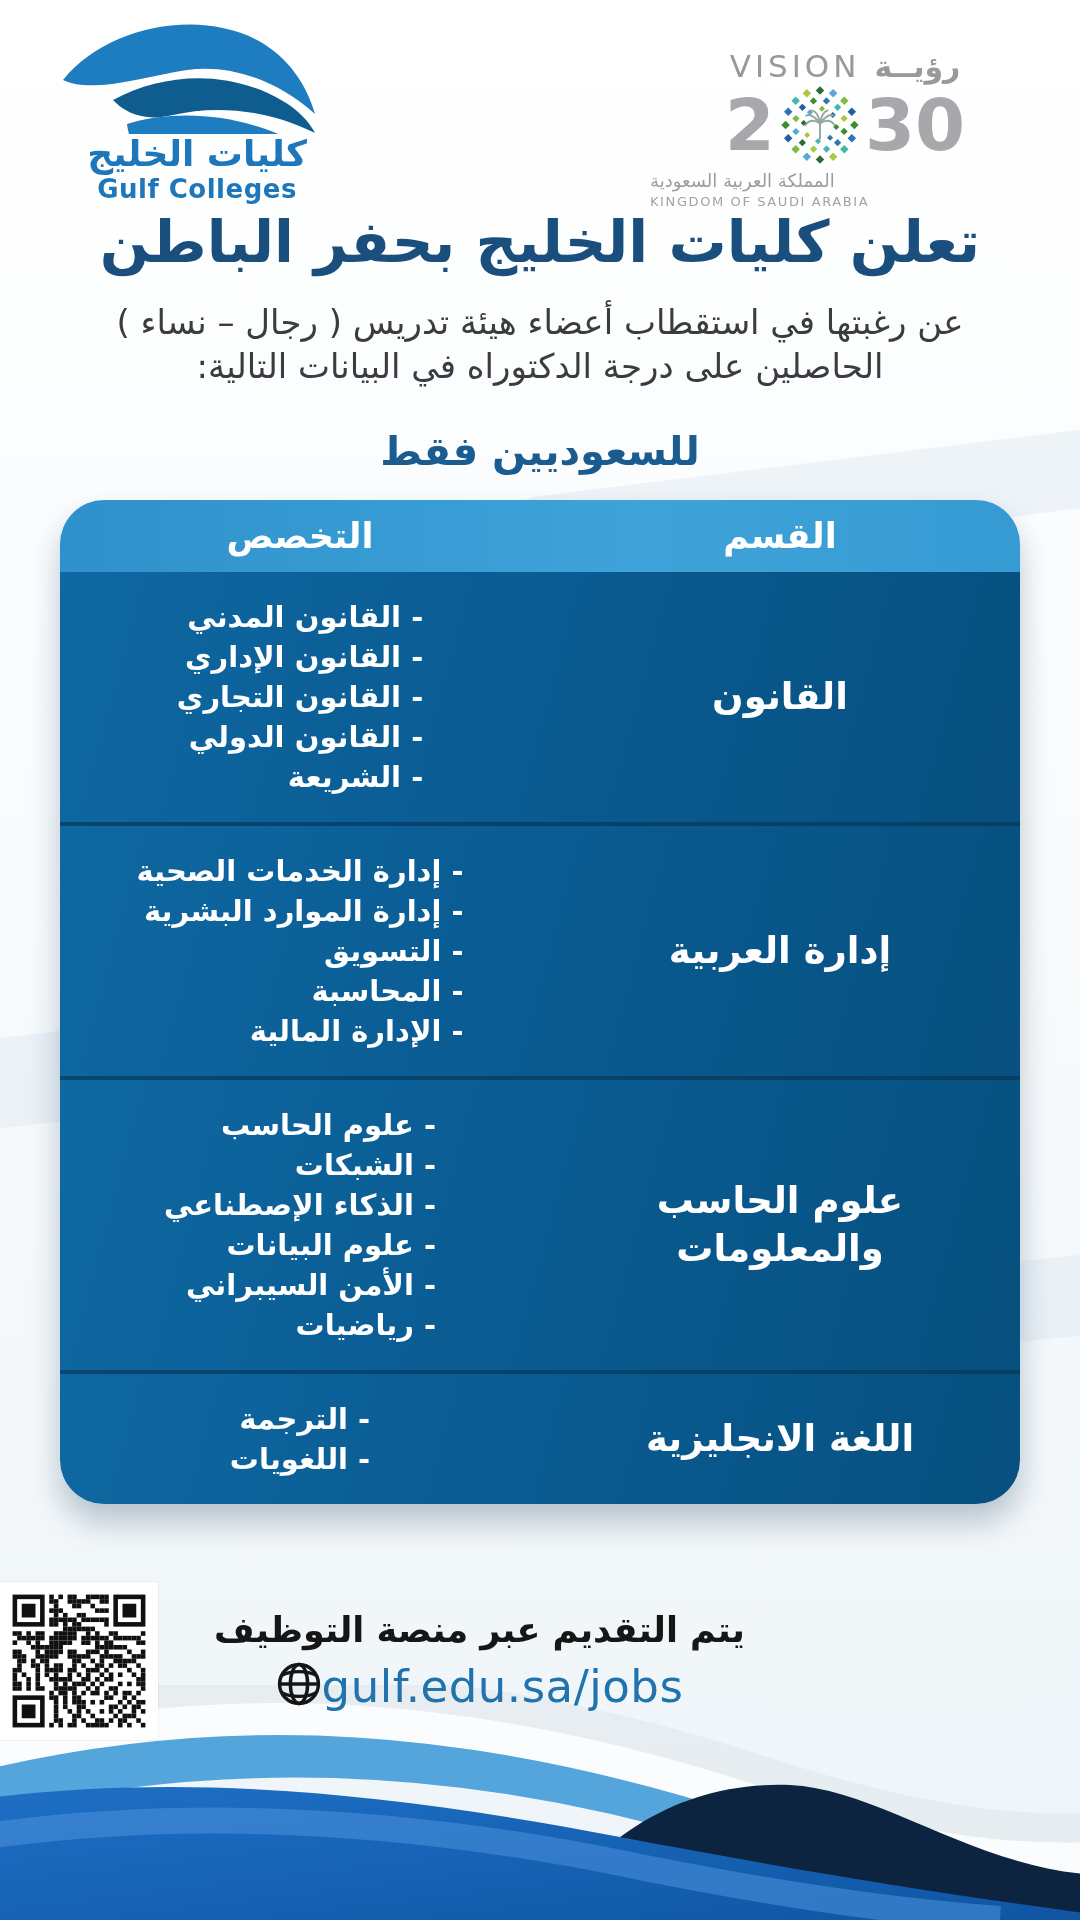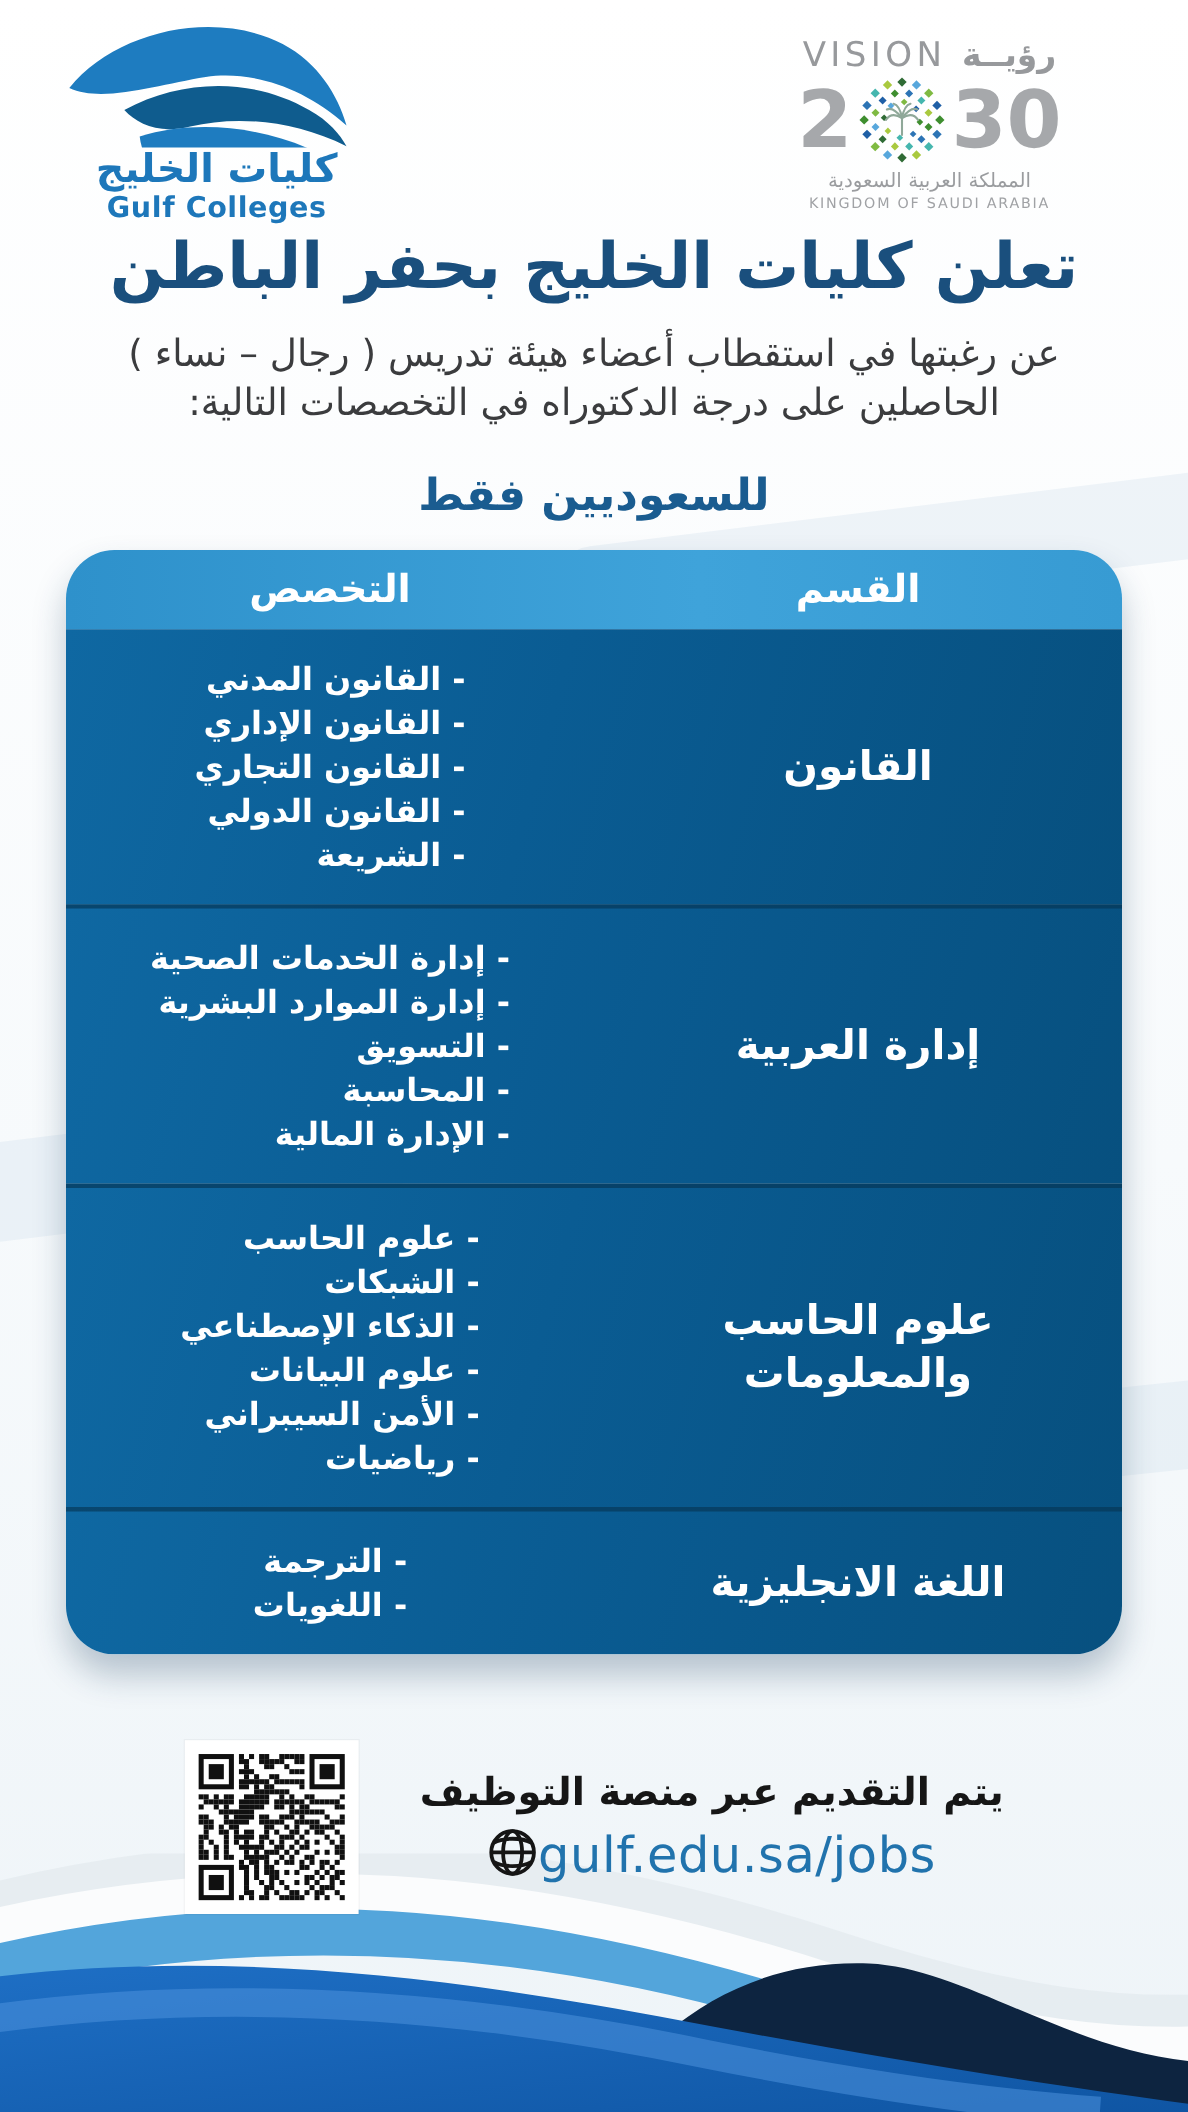--- a/index.html
+++ b/index.html
@@ -13,21 +13,21 @@
   .bg-band{position:absolute;background:rgba(205,222,236,.30);z-index:0;}
   .band-1{width:640px;height:78px;right:-60px;top:462px;transform:rotate(-7deg);border-radius:40px;}
   .band-2{width:460px;height:90px;left:-80px;top:1020px;transform:rotate(-7deg);border-radius:40px;}
   .band-3{width:420px;height:80px;right:-70px;top:1270px;transform:rotate(-6deg);border-radius:40px;}
   
   .header{position:relative;height:200px;z-index:2;}
   .logo{position:absolute;left:42px;top:16px;width:310px;text-align:center;}
   .logo svg{display:block;margin:0 auto;}
   .logo-ar{color:#1d77ba;font-size:36px;font-weight:bold;line-height:1.1;direction:rtl;}
   .logo-en{color:#1d77ba;font-size:26px;font-weight:bold;letter-spacing:.5px;}
-  .vision{position:absolute;right:40px;top:32px;width:390px;text-align:center;color:#97999c;}
+  .vision{position:absolute;right:40px;top:48px;width:390px;text-align:left;color:#97999c;}
   .vision-row1{display:flex;justify-content:center;align-items:center;gap:14px;direction:ltr;
     font-size:31px;letter-spacing:4px;color:#97999c;}
   .vision-row1 .v-ar{font-size:30px;letter-spacing:0;font-weight:bold;}
   .vision-row2{display:flex;justify-content:center;align-items:center;direction:ltr;margin-top:-2px;}
   .vision-year{font-size:72px;font-weight:bold;color:#a6a8ab;line-height:1;}
   .vision-emblem{width:86px;height:86px;margin:0 2px;}
   .vision-ar-country{font-size:18px;color:#9a9c9f;direction:rtl;margin-top:2px;}
   .vision-en-country{font-size:13px;color:#a0a2a5;letter-spacing:1.6px;margin-top:3px;}
   
   .main{position:relative;z-index:2;}
@@ -56,21 +56,21 @@
   .cell{width:50%;display:flex;align-items:center;justify-content:center;}
   .dept span{color:#fff;font-size:37px;font-weight:bold;text-align:center;line-height:1.3;padding:0 10px;}
   .specs{padding:14px 0;}
   .specs ul{
     list-style:none;margin:11px;padding:0;display:inline-block;text-align:right;direction:rtl;
     color:#fff;font-size:29px;font-weight:bold;line-height:40px;
   }
   .specs li::before{content:"- ";}
   
   .apply{
-    margin-top:78px;display:flex;direction:ltr;justify-content:center;align-items:center;gap:56px;
+    margin-top:78px;display:flex;direction:ltr;justify-content:flex-start;align-items:center;gap:56px;
     position:relative;z-index:2;
   }
   .qr{width:142px;height:142px;background:#fff;padding:8px;box-shadow:0 0 0 1px rgba(0,0,0,.04);}
   .apply-col{display:flex;flex-direction:column;align-items:center;gap:10px;}
   .apply-text{direction:rtl;color:#161616;font-size:35px;font-weight:bold;}
   .url-row{display:flex;direction:ltr;align-items:center;}
   .url{color:#2173ad;font-size:45px;letter-spacing:.5px;}
   
   .waves{position:absolute;left:0;bottom:0;width:1080px;height:235px;z-index:1;}
 </style>
@@ -161,21 +161,21 @@
       <div class="vision-en-country">KINGDOM OF SAUDI ARABIA</div>
     </div>
   </div>
 
   <div class="main">
 
     <h1 class="title">تعلن كليات الخليج بحفر الباطن</h1>
 
     <div class="subs">
       <p class="sub">عن رغبتها في استقطاب أعضاء هيئة تدريس ( رجال – نساء )</p>
-      <p class="sub" style="margin-top:-18px">الحاصلين على درجة الدكتوراه في التخصصات التالية:</p>
+      <p class="sub" style="margin-top:-18px">الحاصلين على درجة الدكتوراه في البيانات التالية:</p>
     </div>
 
     <div class="saudis">للسعوديين فقط</div>
 
     <div class="jobs-table">
       <div class="thead">
         <div class="hcell">القسم</div>
         <div class="hcell">التخصص</div>
       </div>
       <div>

